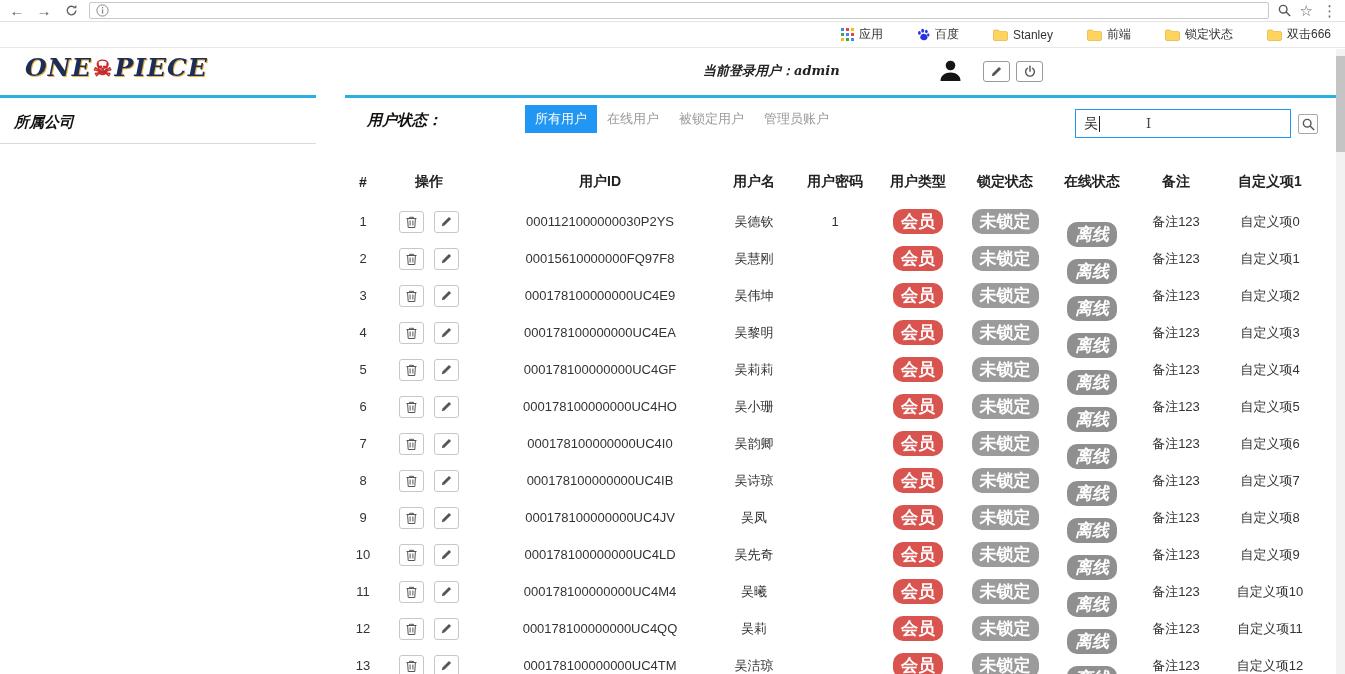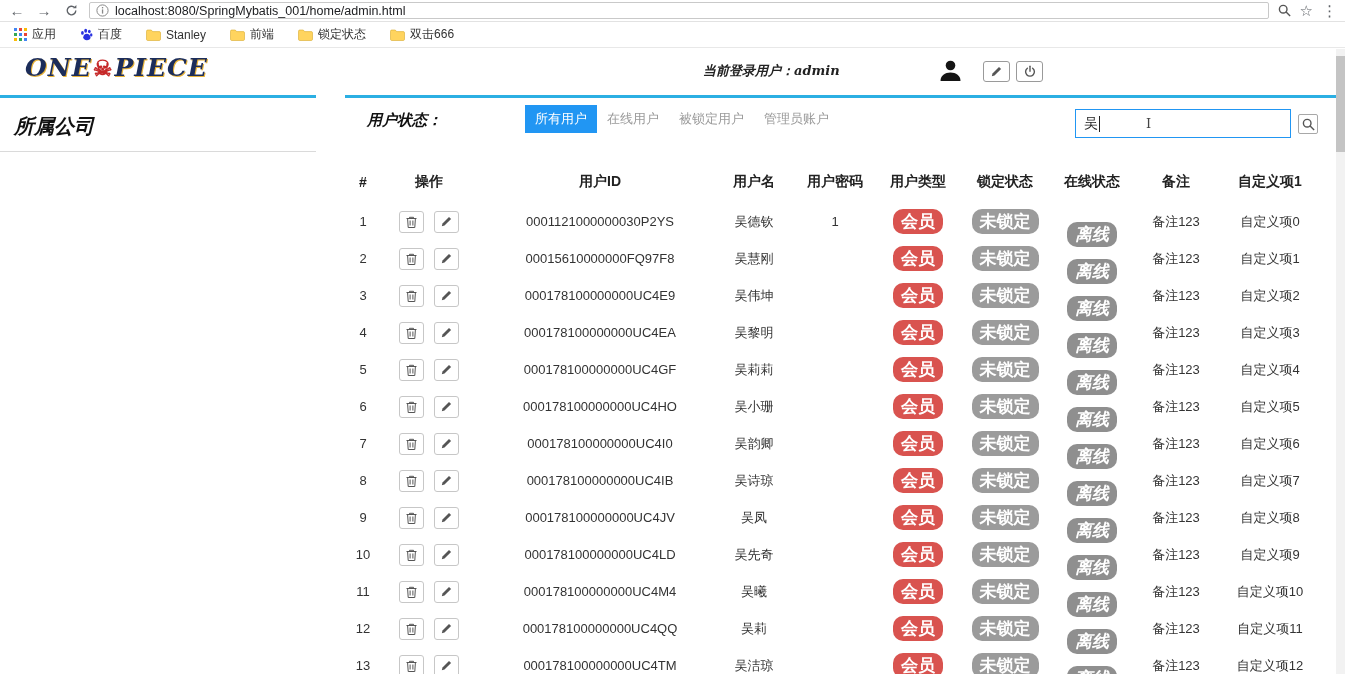--- a/index.html
+++ b/index.html
@@ -12,22 +12,22 @@
   .nav-ic { font-size: 15px; line-height: 20px; color: #5f6368; width: 18px;
     text-align: center; cursor: pointer; flex: 0 0 auto; display: inline-flex;
     align-items: center; justify-content: center; }
   .url-bar { flex: 1; height: 17px; border: 1px solid #c9c9c9; border-radius: 2px;
     display: flex; align-items: center; gap: 6px; padding: 0 6px; background: #fff; }
   .url-text { font-size: 12.5px; color: #202124; white-space: nowrap; }
   .tr-ic { color: #5f6368; font-size: 15px; cursor: pointer; display: inline-flex;
     align-items: center; }
 
   
-  .bookmarks-bar { height: 26px; display: flex; align-items: center; gap: 8px;
-    padding: 0 6px; background: #fff; border-bottom: 1px solid #e8e8e8; }
+  .bookmarks-bar { height: 26px; display: flex; align-items: center; gap: 18px;
+    padding: 0 6px; background: #fff; border-bottom: 1px solid #e8e8e8; justify-content: flex-end; }
   .bm-item { display: flex; align-items: center; gap: 5px; font-size: 12px;
     color: #333; padding: 0 8px; height: 100%; cursor: pointer; }
   .bm-ic { display: inline-flex; align-items: center; }
 
   
   .app-header { height: 47px; position: relative; background: #fff; }
   .logo { position: absolute; left: 25px; top: 5px; font-family: "DejaVu Serif", serif;
     font-weight: bold; font-style: italic; font-size: 25px; letter-spacing: 1px;
     color: #1c2d5a; text-shadow: 1px 1px 0 #e8b33a; white-space: nowrap; }
   .logo .logo-skull { color: #c62828; font-style: normal; font-size: 22px;
@@ -44,21 +44,21 @@
 
   .blue-row { height: 3px; display: flex; }
   .blue-row .seg-left  { width: 316px; background: #2bafe3; }
   .blue-row .seg-gap   { width: 29px; background: #fff; }
   .blue-row .seg-right { flex: 1; background: #2bafe3; }
 
   
   .content { display: flex; height: 574px; }
   .sidebar { width: 316px; flex: 0 0 auto; }
   .sidebar-title { margin: 15px 0 11px 14px; font-family: "DejaVu Serif", serif;
-    font-style: italic; font-weight: bold; font-size: 20px; color: #111; }
+    font-style: italic; font-weight: bold; font-size: 15px; color: #111; }
   .sidebar-divider { border-bottom: 1px solid #dadada; }
   .main { margin-left: 29px; width: 1000px; }
 
   
   .toolbar { position: relative; height: 70px; }
   .status-label { position: absolute; left: 22px; top: 13px;
     font-family: "DejaVu Serif", serif; font-style: italic; font-weight: bold;
     font-size: 15px; color: #111; }
   .tabs { position: absolute; left: 180px; top: 7px; display: flex;
     align-items: center; height: 28px; }
@@ -113,21 +113,20 @@
       </svg>
     </span>
   <div class="url-bar">
     <span class="bm-ic">
         <svg width="13" height="13" viewBox="0 0 13 13">
           <circle cx="6.5" cy="6.5" r="5.6" stroke="#888" stroke-width="1" fill="none"></circle>
           <rect x="5.9" y="5.4" width="1.3" height="4.2" fill="#888"></rect>
           <rect x="5.9" y="3" width="1.3" height="1.4" fill="#888"></rect>
         </svg>
       </span>
-    <span class="url-text">localhost:8080/SpringMybatis_001/home/admin.html</span>
   </div>
   <span class="tr-ic">
       <svg width="13" height="13" viewBox="0 0 13 13">
         <circle cx="5.2" cy="5.2" r="3.8" stroke="#555" stroke-width="1.4" fill="none"></circle>
         <path d="M8.1 8.1l4 4" stroke="#555" stroke-width="1.4"></path>
       </svg>
     </span>
   <span class="tr-ic">☆</span>
   <span class="tr-ic">⋮</span>
 </div>

